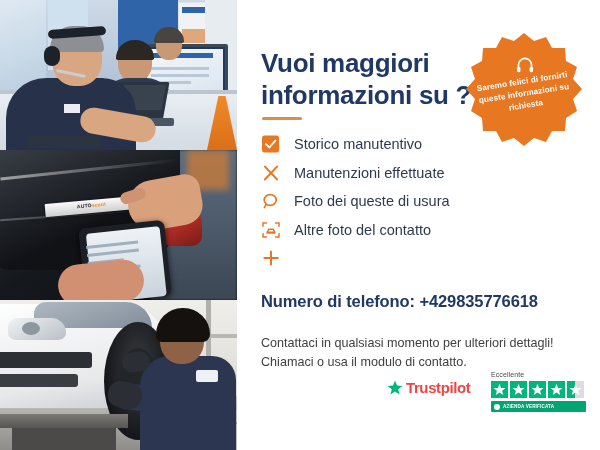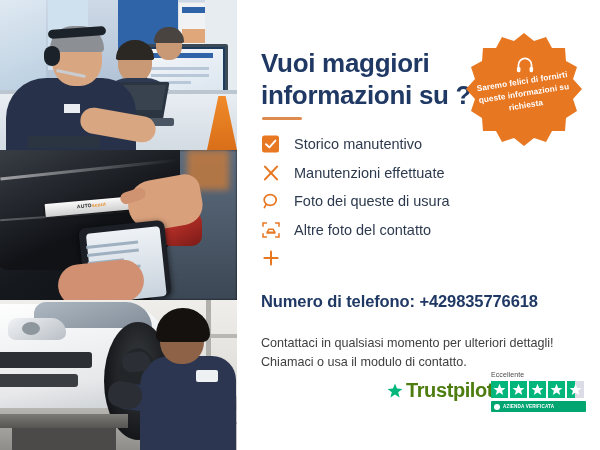--- a/index.html
+++ b/index.html
@@ -123,21 +123,21 @@
   .li .tx{position:absolute;left:33px;top:3px;font-size:14.5px;color:#2d3a4e;line-height:20px;}
 
   
   .phone-line{position:absolute;left:24px;top:292px;font-size:16.5px;font-weight:700;color:#1f3864;letter-spacing:-.1px;}
   .sub{position:absolute;left:24px;top:318px;width:330px;font-size:12.6px;line-height:1.52;color:#404040;margin-top:16px;}
 
   
   .tp{position:absolute;left:150px;top:371px;width:200px;height:46px;}
   .tp .logo{position:absolute;left:0;top:8px;display:flex;align-items:center;gap:3px;}
   .tp .logo .st{width:16px;height:16px;}
-  .tp .logo .nm{font-size:20px;font-weight:700;color:#4d7c0f;letter-spacing:-.4px;}
+  .tp .logo .nm{font-size:15px;font-weight:700;color:#ef4444;letter-spacing:-.4px;}
   .tp .exc{position:absolute;left:104px;top:0;font-size:7px;color:#4a4a4a;letter-spacing:.1px;}
   .tp .stars{position:absolute;left:104px;top:10px;display:flex;gap:2px;}
   .tp .sq{width:17px;height:17px;background:#00b67a;position:relative;}
   .tp .sq.half{background:linear-gradient(90deg,#00b67a 50%,#dcdce6 50%);}
   .tp .sq svg{position:absolute;left:2px;top:2px;width:13px;height:13px;}
   .tp .ver{position:absolute;left:104px;top:30px;width:95px;height:11px;background:#00a56f;border-radius:1px;
     display:flex;align-items:center;gap:3px;padding:0 3px;box-sizing:border-box;}
   .tp .ver .dot{width:6px;height:6px;border-radius:50%;background:#fff;flex:none;}
   .tp .ver .vt{font-size:4.6px;color:#fff;letter-spacing:.15px;white-space:nowrap;font-weight:700;}
 </style>

